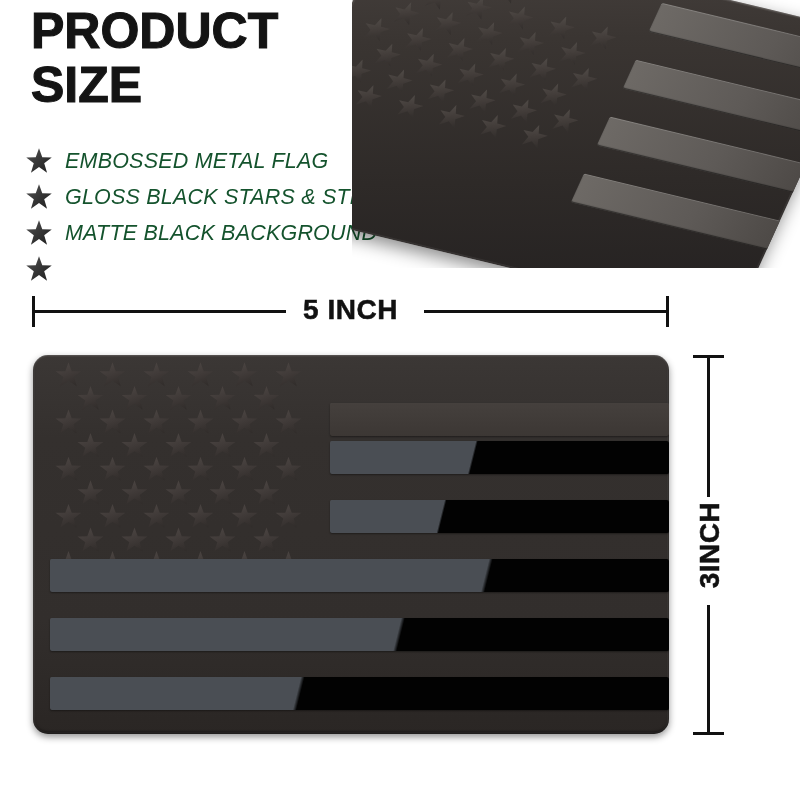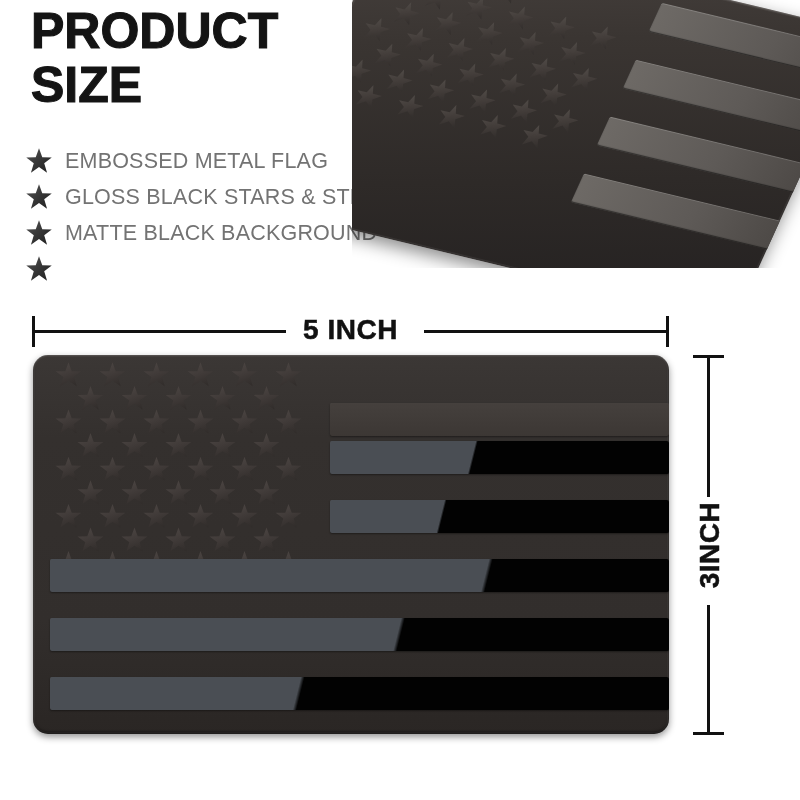--- a/index.html
+++ b/index.html
@@ -35,28 +35,29 @@
     position:relative;
   }
   .star-bullet .sgl{
     display:block;width:26px;height:26px;
     background:linear-gradient(135deg,#5a5a5a 0%,#3a3a3a 42%,#1c1c1c 100%);
     clip-path:polygon(50% 1%,62.5% 36%,99% 36.5%,70% 59%,81% 95%,50% 73%,19% 95%,30% 59%,1% 36.5%,37.5% 36%);
     filter:drop-shadow(0 1px 1px rgba(0,0,0,.35));
   }
   .feature-label{
     font-size:21.5px;
-    color:#737373;
+    color:#14532d;
     letter-spacing:.2px;
     font-weight:400;
     white-space:nowrap;
-  }
-
-  
-  .dim-h{position:absolute;left:32px;top:316px;width:637px;height:32px;}
+    font-style:italic;
+  }
+
+  
+  .dim-h{position:absolute;left:32px;top:296px;width:637px;height:32px;}
   .dim-h .cap{position:absolute;top:0;width:3px;height:31px;background:#111;}
   .dim-h .cap.l{left:0;}
   .dim-h .cap.r{right:0;}
   .dim-h .rule{position:absolute;top:14px;height:3px;background:#111;}
   .dim-h .rule.a{left:2px;width:252px;}
   .dim-h .rule.b{right:2px;width:243px;}
   .dim-h .dim-label{
     position:absolute;left:0;right:0;top:-2px;
     text-align:center;font-size:28px;font-weight:700;
     color:#111;letter-spacing:.5px;

